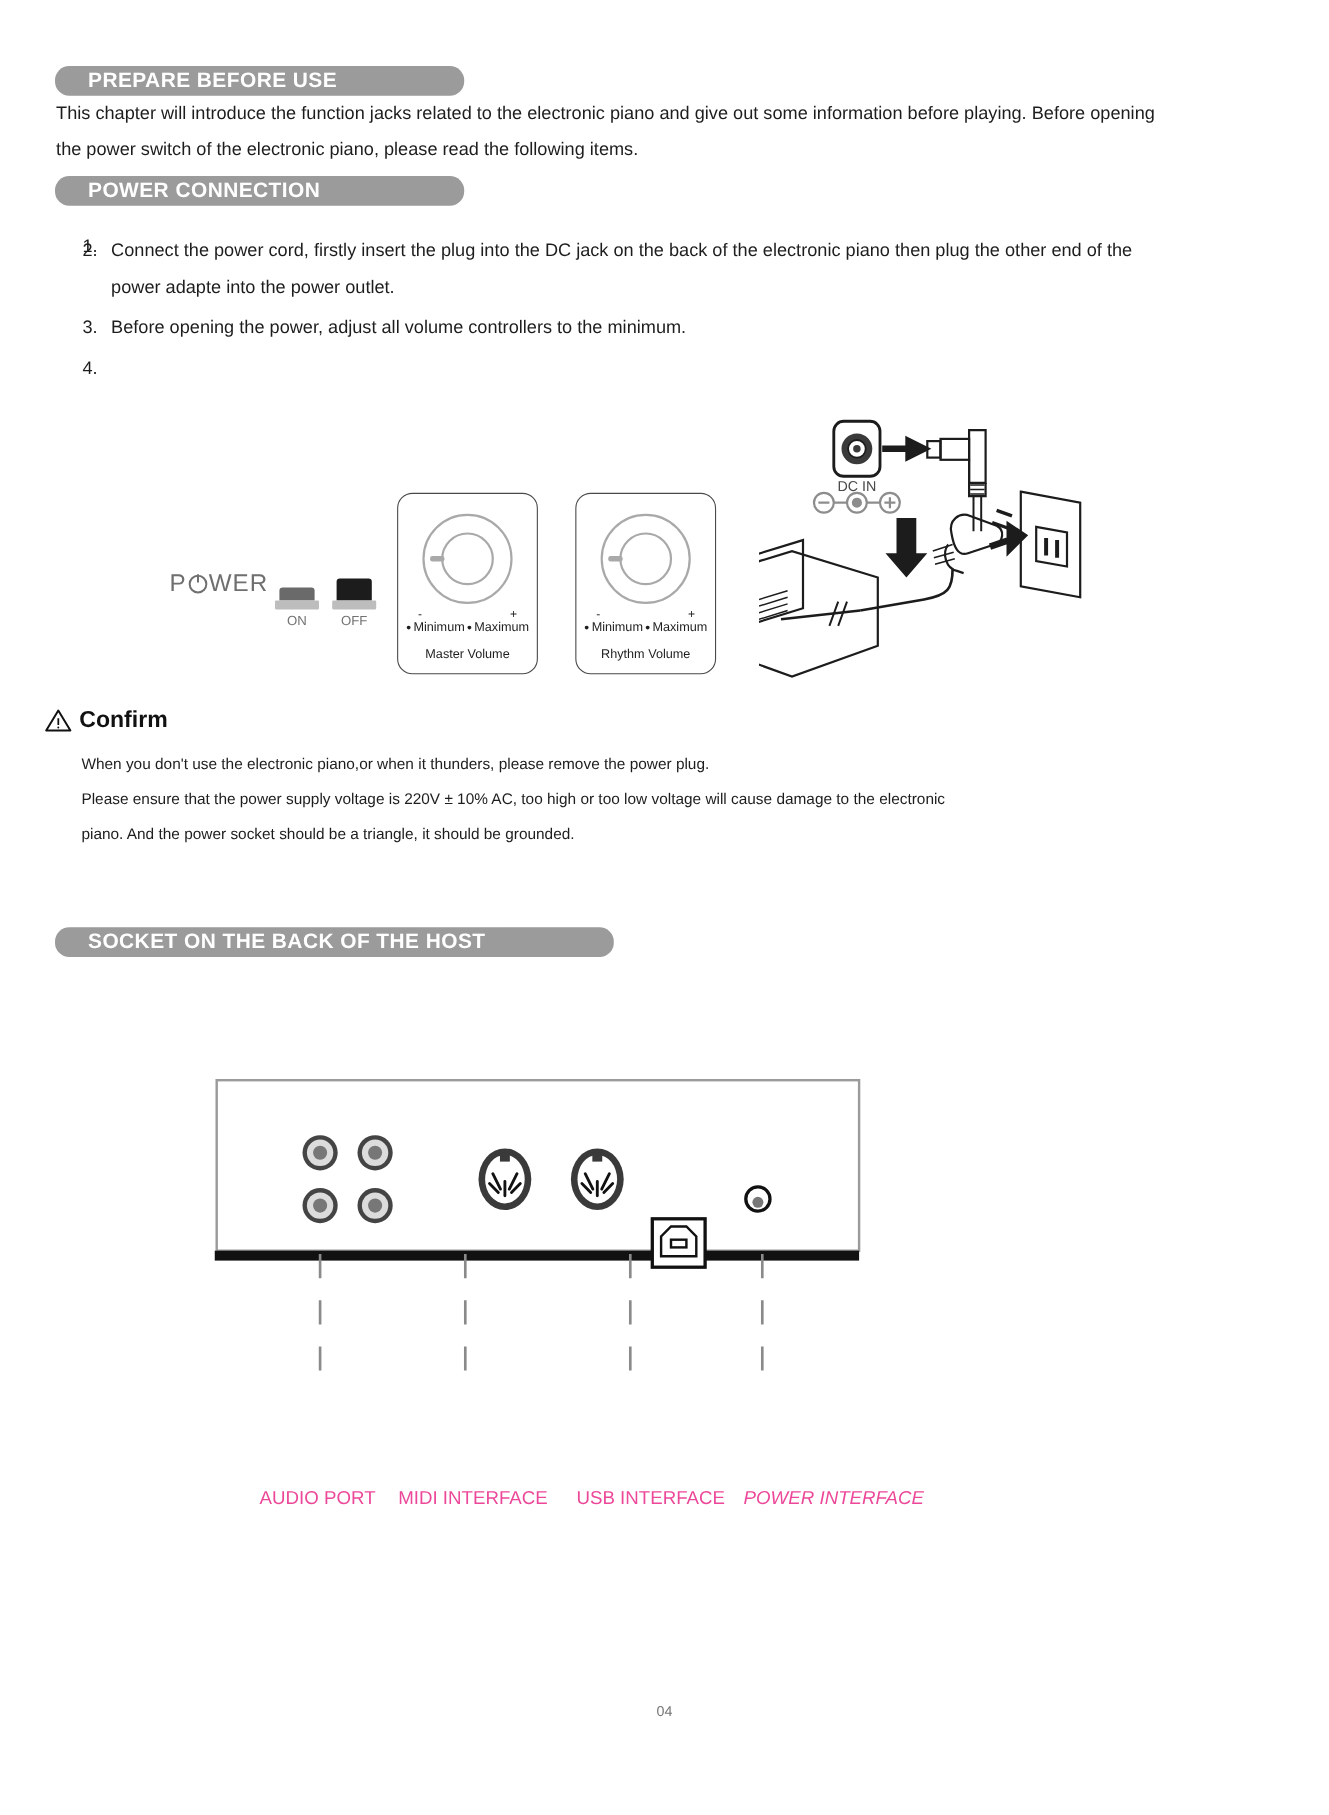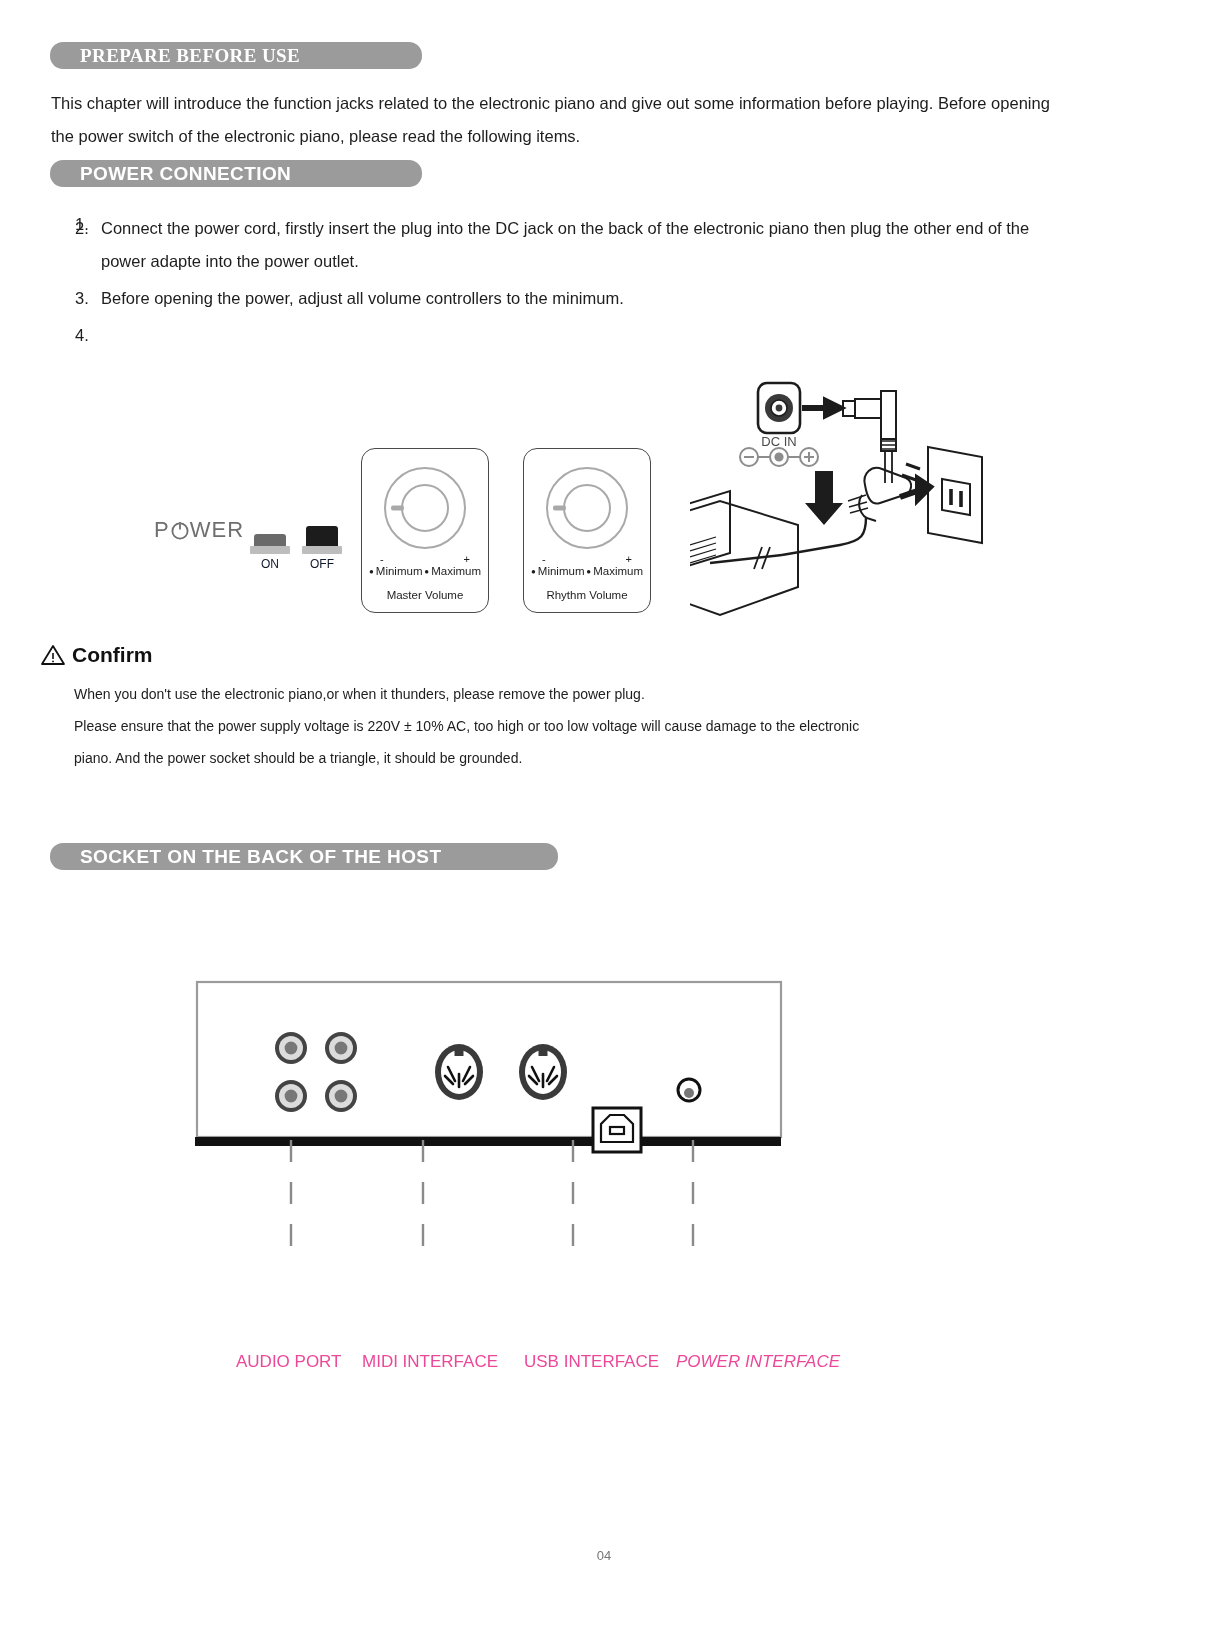--- a/index.html
+++ b/index.html
@@ -107,21 +107,21 @@
   }
   .sw .base {
     height: 8px;
     background: #bdbdbd;
     border-radius: 1px;
   }
   .sw .swlabel {
     margin-top: 3px;
     text-align: center;
     font-size: 12px;
-    color: #0f172a;
+    color: #737373;
   }
 
   
   .vol-panel {
     position: absolute;
     width: 128px;
     height: 165px;
     border: 1.4px solid #4a4a4a;
     border-radius: 14px;
     background: #fff;
@@ -222,21 +222,21 @@
   }
 
   svg { display: block; }
   .abs { position: absolute; }
 </style>
 </head>
 <body>
 
 <div class="page">
 
-  <div class="section-bar" style="left:50px; top:42px; width:372px;font-family:Liberation Serif, serif;">
+  <div class="section-bar" style="left:50px; top:60px; width:372px;">
     <div class="section-label">PREPARE BEFORE USE</div>
   </div>
 
   <div class="para" style="left:51px; top:87px; width:1030px;">
     <div>This chapter will introduce the function jacks related to the electronic piano and give out some information before playing. Before opening</div>
     <div>the power switch of the electronic piano, please read the following items.</div>
   </div>
 
   <div class="section-bar" style="left:50px; top:160px; width:372px;">
     <div class="section-label">POWER CONNECTION</div>

